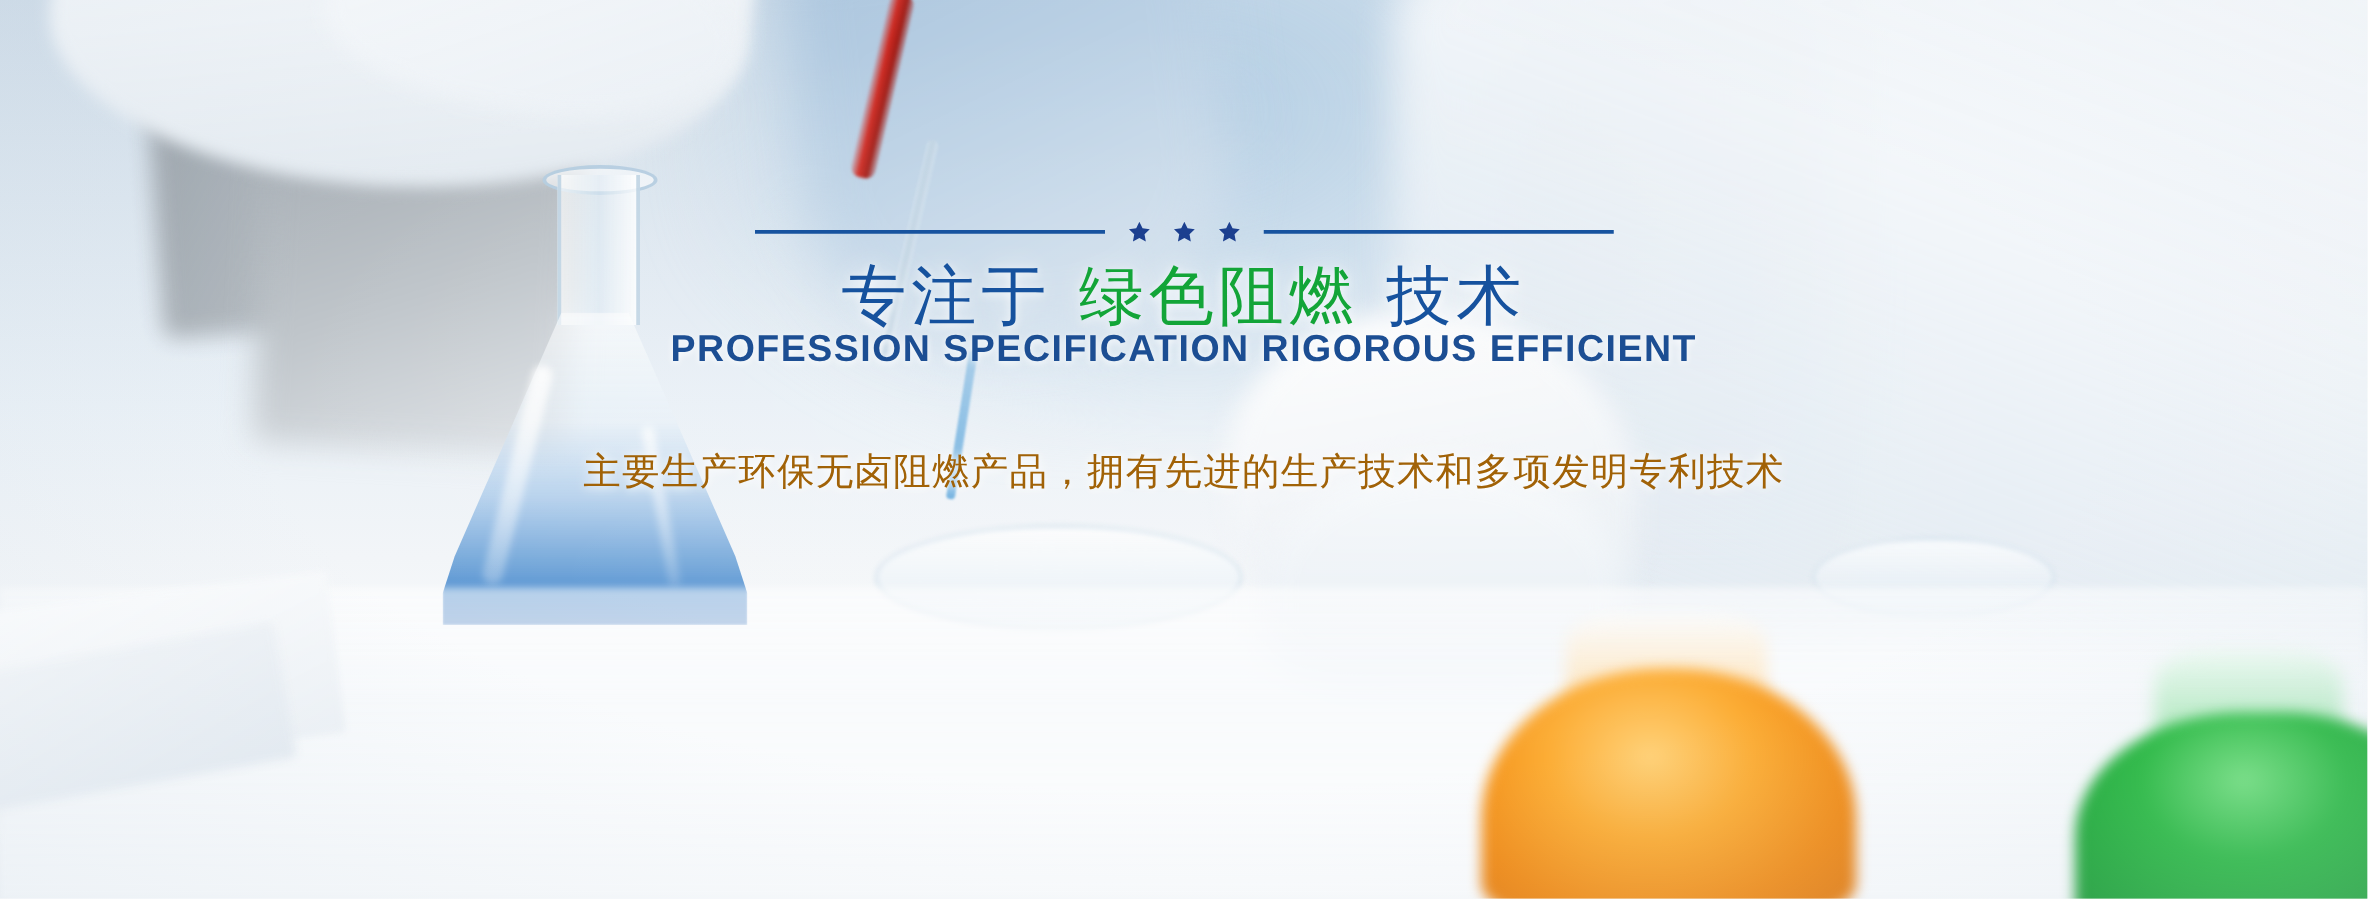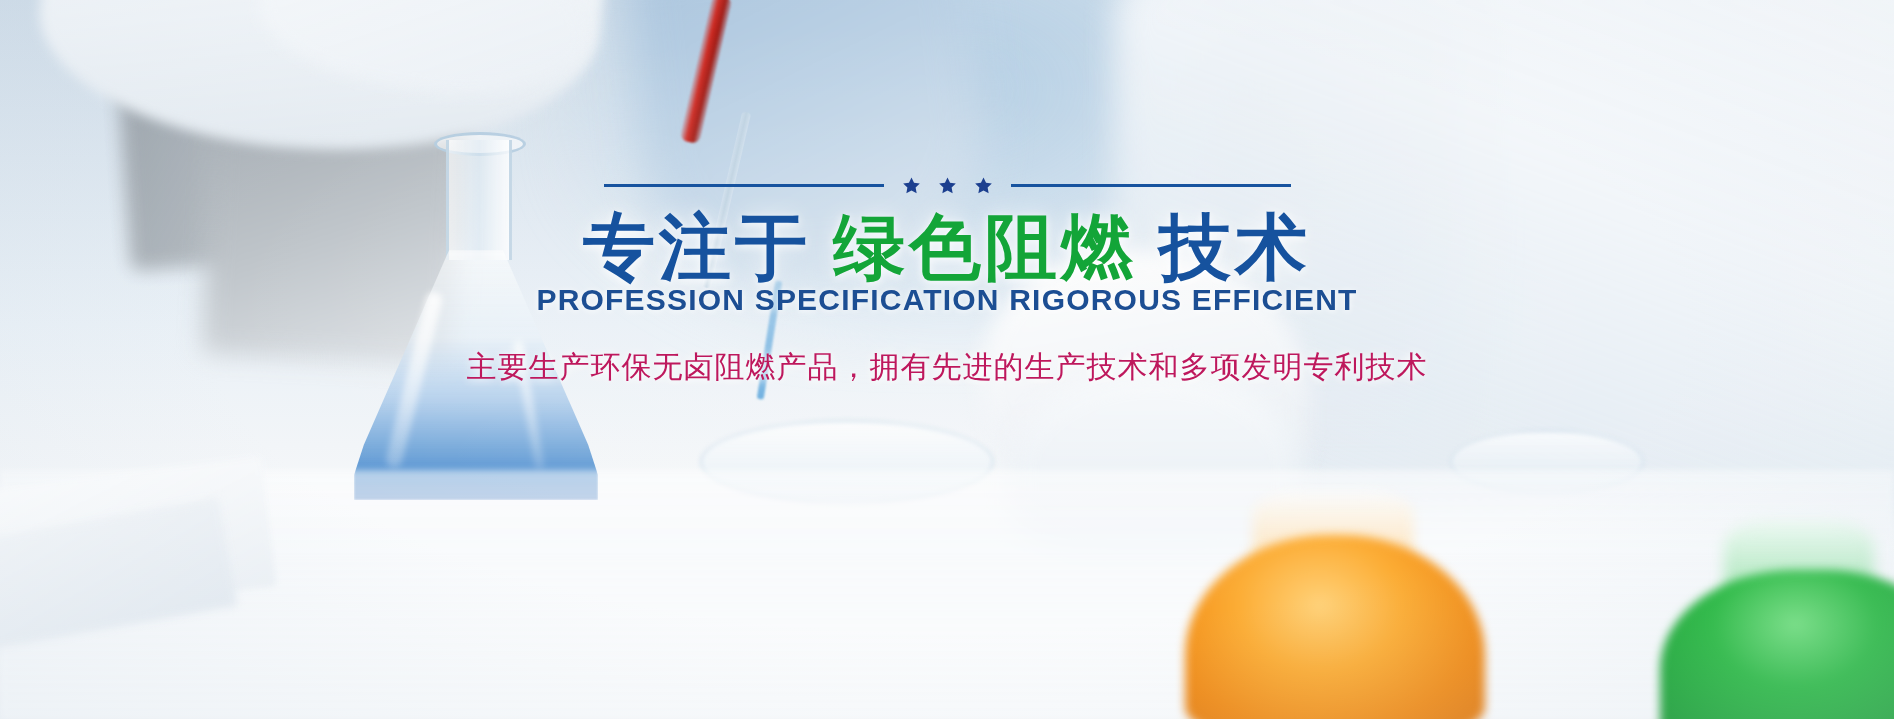--- a/index.html
+++ b/index.html
@@ -250,45 +250,45 @@
     display:flex;
     gap:17px;
     align-items:center;
   }
   .star{
     width:19px;height:19px;
     display:block;
   }
 
   .headline{
-    font-size:72px;
+    font-size:52px;
     line-height:1;
-    font-weight:bold;
+    font-weight:normal;
     letter-spacing:4px;
     white-space:nowrap;
     text-shadow:0 2px 8px rgba(255,255,255,.85), 0 0 22px rgba(255,255,255,.7);
   }
   .hl-blue{color:#16529e;}
   .hl-green{color:#13a538;}
   .hl-sp{display:inline-block;width:22px;}
 
   .subtitle{
     font-size:30px;
     font-weight:bold;
     letter-spacing:1.2px;
     color:#1c4e93;
     white-space:nowrap;
     text-shadow:0 1px 6px rgba(255,255,255,.9);
   }
 
   .desc{
-    margin-top:30px;
+    margin-top:60px;
     font-size:30px;
     letter-spacing:1px;
-    color:#be185d;
+    color:#a16207;
     white-space:nowrap;
     text-shadow:0 1px 7px rgba(255,255,255,.95), 0 0 14px rgba(255,255,255,.8);
   }
 </style>
 </head>
 <body>
 
 <div class="banner">
 
   <div class="bg">

